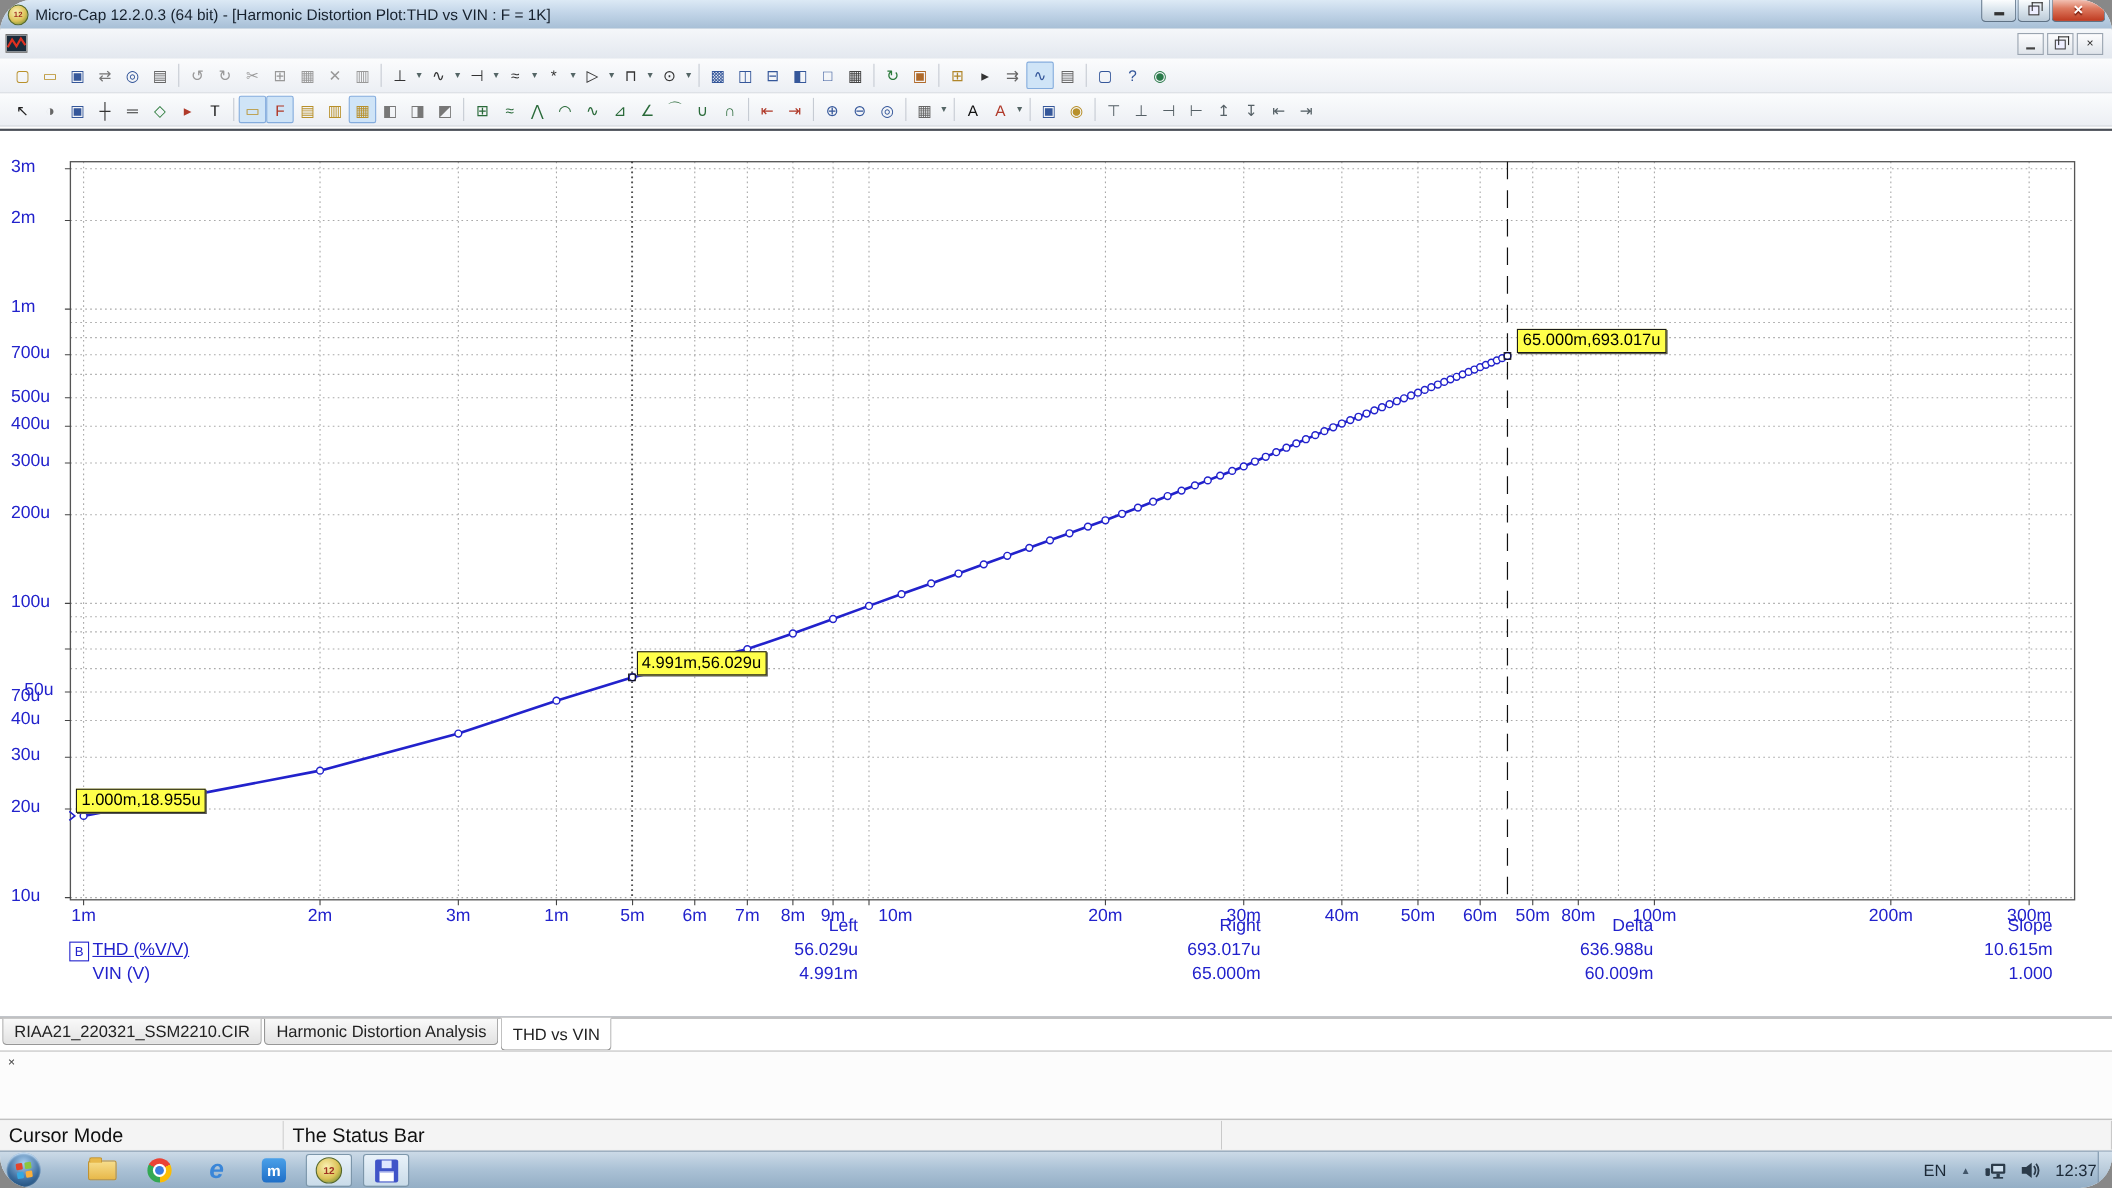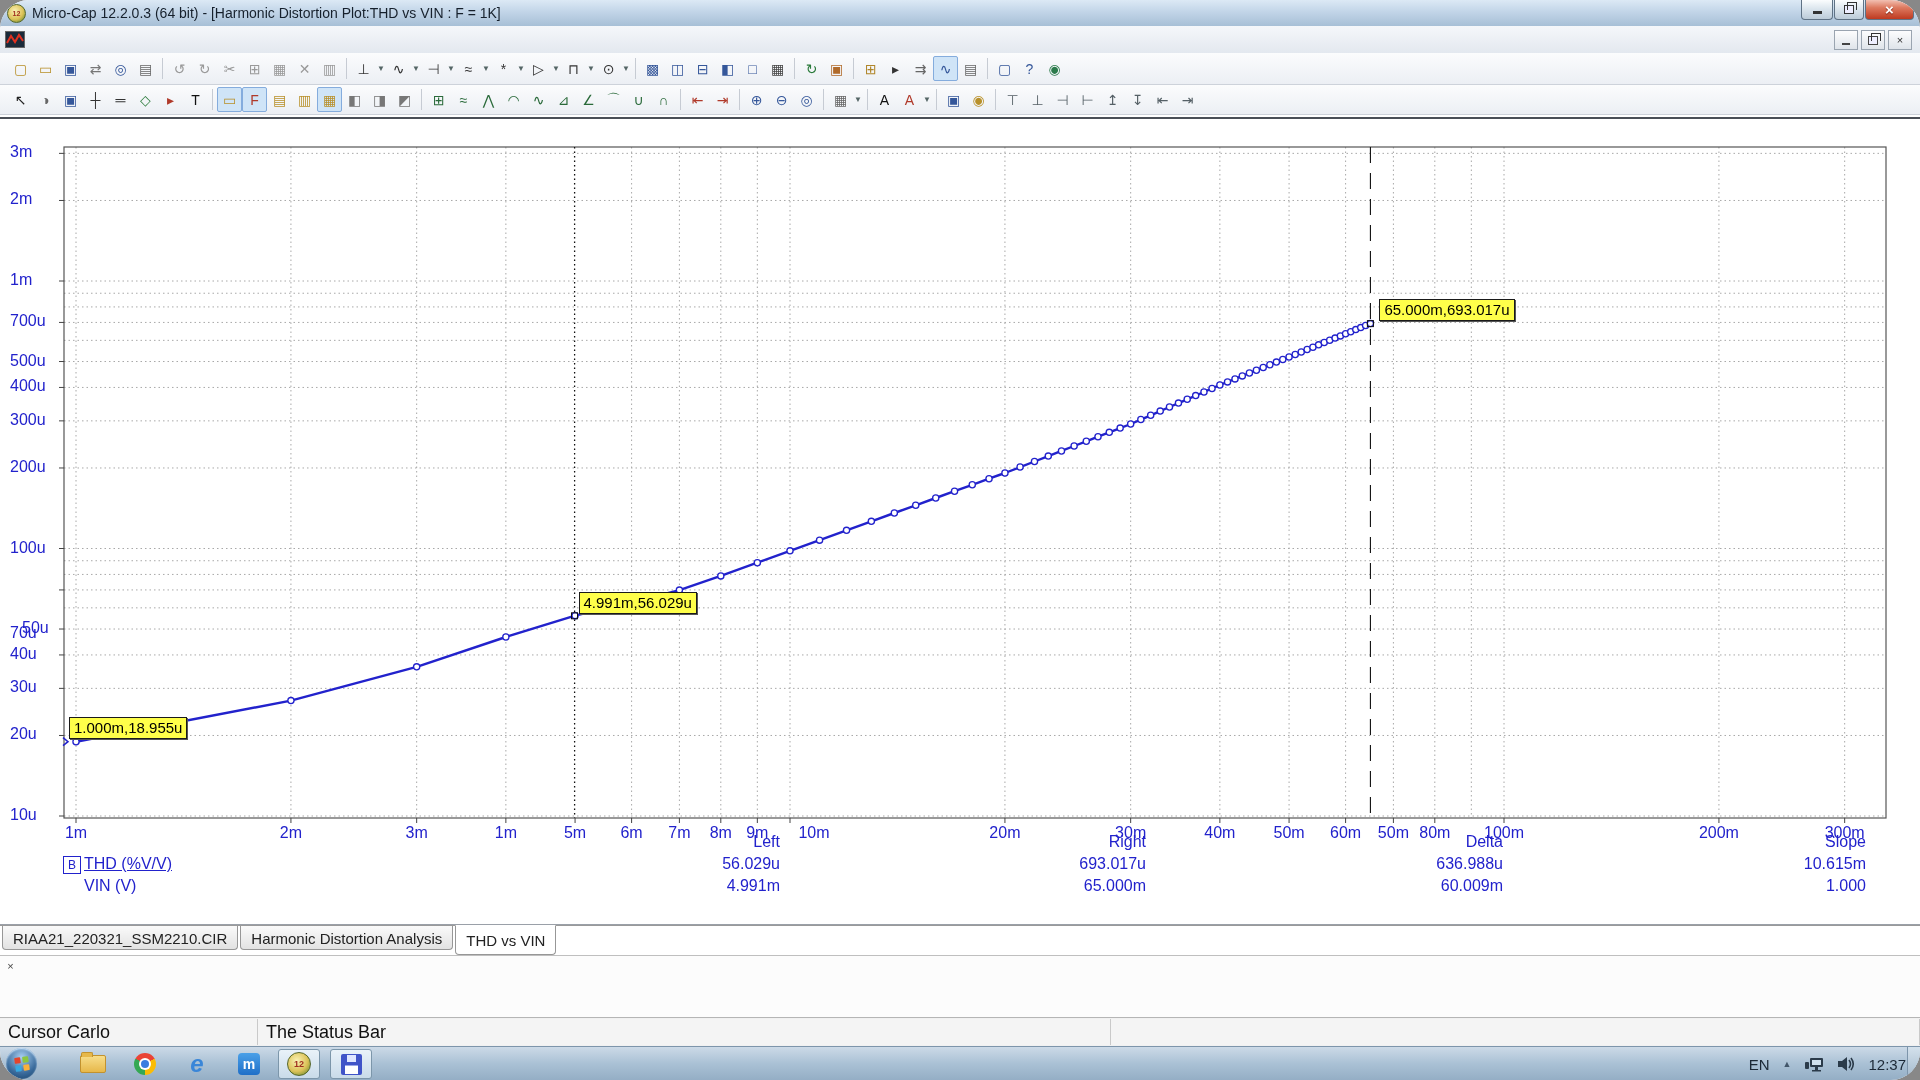--- a/index.html
+++ b/index.html
@@ -477,21 +477,21 @@
       <div class="tab">RIAA21_220321_SSM2210.CIR</div>
       <div class="tab">Harmonic Distortion Analysis</div>
       <div class="tab active">THD vs VIN</div>
     </div>
 
   <div class="msgpanel">
     <div class="panel-close">×</div>
   </div>
 
   <div class="statusbar" id="statusbar">
-      <div class="scell" style="left: 0px; width: 258px;">Cursor Carlo</div>
+      <div class="scell" style="left: 0px; width: 258px;">Cursor Mode</div>
       <div class="scell" style="left: 258px; width: 853px;">The Status Bar</div>
       <div class="scell" style="left: 1111px; width: 809px;"></div>
     </div>
 
   <div class="taskbar">
     <div class="startorb">
       <svg width="18" height="18">
         <g transform="translate(9,9) rotate(-8)">
           <rect x="-7" y="-7" width="6" height="6" rx="1" fill="#e4452c"></rect>
           <rect x="1" y="-7" width="6" height="6" rx="1" fill="#8cc63f"></rect>

